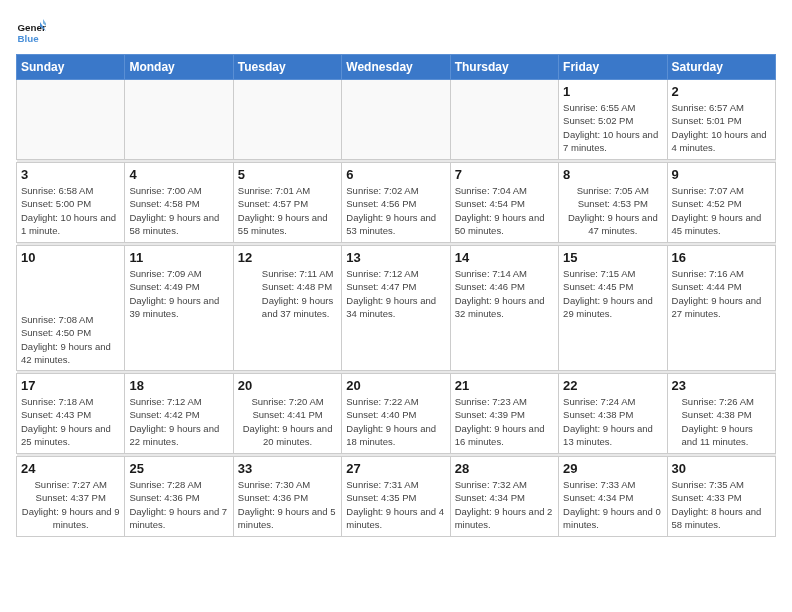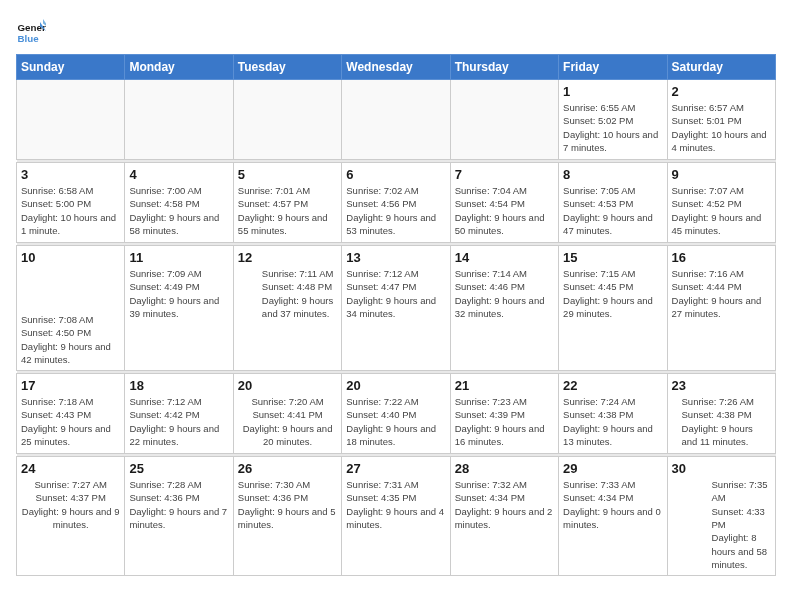--- a/index.html
+++ b/index.html
@@ -158,21 +158,21 @@
 Daylight: 9 hours and 53 minutes.</div>
         </td>
         <td>
           <div class="day-number">7</div>
           <div class="day-info" style="white-space: pre-line;">Sunrise: 7:04 AM
 Sunset: 4:54 PM
 Daylight: 9 hours and 50 minutes.</div>
         </td>
         <td>
           <div class="day-number">8</div>
-          <div class="day-info" style="white-space: pre-line;">Sunrise: 7:05 AM
+          <div class="day-info" style="white-space: pre-line; text-align: center;">Sunrise: 7:05 AM
 Sunset: 4:53 PM
 Daylight: 9 hours and 47 minutes.</div>
         </td>
         <td>
           <div class="day-number">9</div>
           <div class="day-info" style="white-space: pre-line;">Sunrise: 7:07 AM
 Sunset: 4:52 PM
 Daylight: 9 hours and 45 minutes.</div>
         </td>
       </tr>
@@ -280,21 +280,21 @@
 Sunset: 4:37 PM
 Daylight: 9 hours and 9 minutes.</div>
         </td>
         <td>
           <div class="day-number">25</div>
           <div class="day-info" style="white-space: pre-line;">Sunrise: 7:28 AM
 Sunset: 4:36 PM
 Daylight: 9 hours and 7 minutes.</div>
         </td>
         <td>
-          <div class="day-number">26</div>
+          <div class="day-number">33</div>
           <div class="day-info" style="white-space: pre-line;">Sunrise: 7:30 AM
 Sunset: 4:36 PM
 Daylight: 9 hours and 5 minutes.</div>
         </td>
         <td>
           <div class="day-number">27</div>
           <div class="day-info" style="white-space: pre-line;">Sunrise: 7:31 AM
 Sunset: 4:35 PM
 Daylight: 9 hours and 4 minutes.</div>
         </td>
@@ -305,19 +305,19 @@
 Daylight: 9 hours and 2 minutes.</div>
         </td>
         <td>
           <div class="day-number">29</div>
           <div class="day-info" style="white-space: pre-line;">Sunrise: 7:33 AM
 Sunset: 4:34 PM
 Daylight: 9 hours and 0 minutes.</div>
         </td>
         <td>
           <div class="day-number">30</div>
-          <div class="day-info" style="white-space: pre-line; margin-left: 40px;">Sunrise: 7:35 AM
+          <div class="day-info" style="white-space: pre-line;">Sunrise: 7:35 AM
 Sunset: 4:33 PM
 Daylight: 8 hours and 58 minutes.</div>
         </td>
       </tr>
     </tbody>
 </table>
 
 </body></html>

